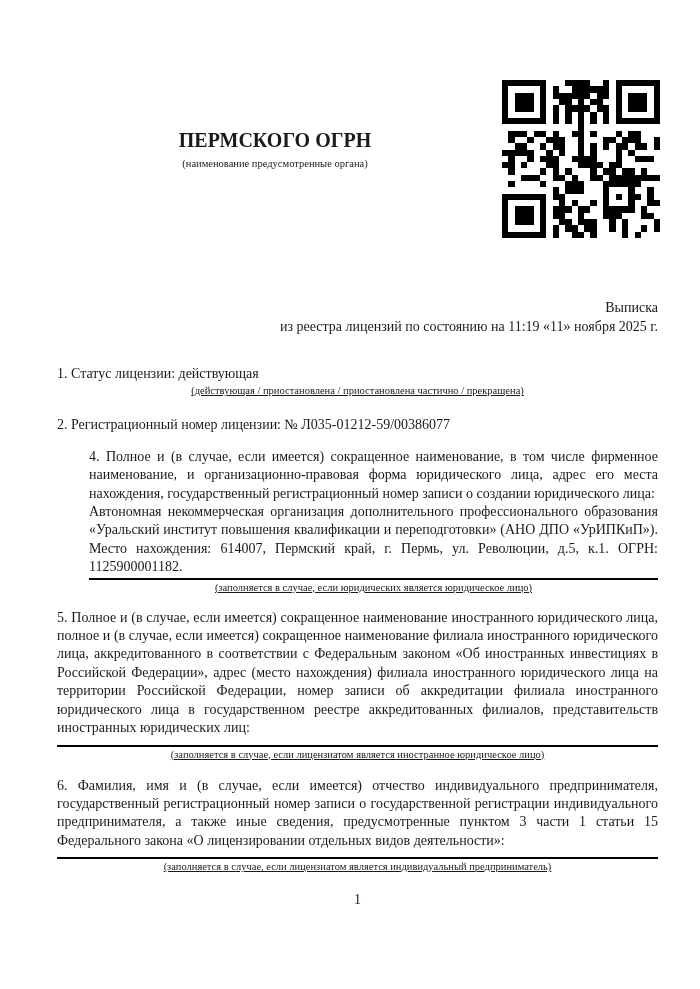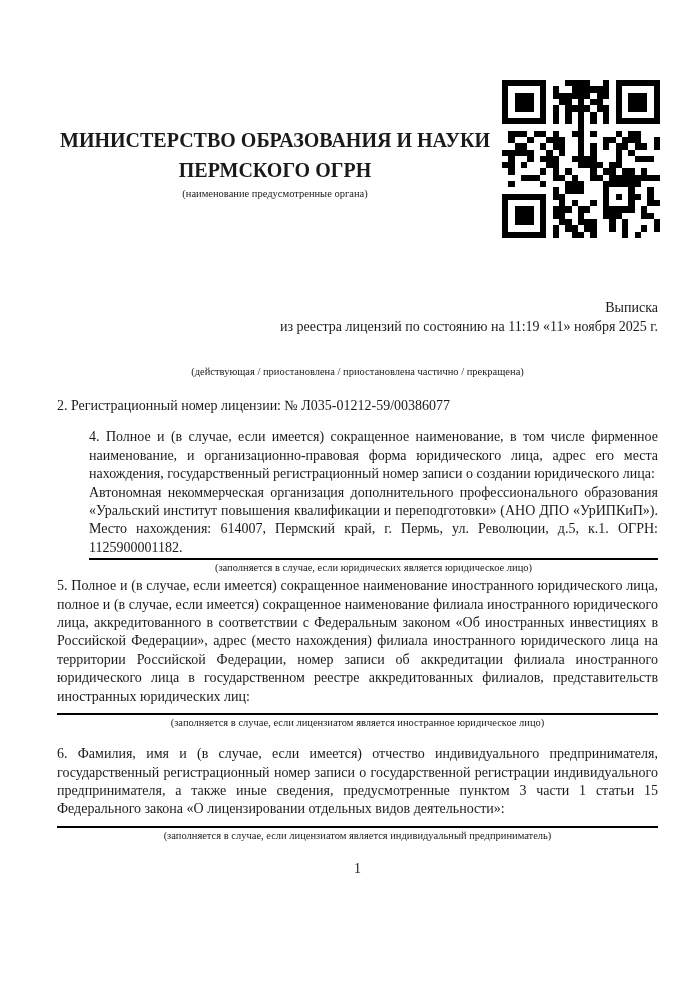--- a/index.html
+++ b/index.html
@@ -49,48 +49,48 @@
   }
   .just{
     text-align:justify;
     text-align-last:left;
   }
   .caption{
     margin:1px 0 0 0;
     font-size:10.5px;
     line-height:13px;
     text-align:center;
+    text-decoration:underline;
   }
   .rule{
     border:none;
     border-top:2px solid #000;
     margin:1px 0 0 0;
   }
   .rule-gap{margin-top:7px;}
   .item-1{margin-top:29px;}
   .item-2{margin-top:19px;}
   .item-3{margin-top:14px;}
   .item-4{margin-top:13px;margin-left:32px;}
-  .item-5{margin-top:3px;}
+  .item-5{margin-top:15px;}
   .item-6{margin-top:16px;}
   .item-7{margin-top:20px;}
   .page-number{
     margin-top:17px;
     text-align:center;
     font-size:14px;
     line-height:19px;
   }
 </style>
 </head>
 <body>
 
 <div class="page">
 
   <div class="header">
-    <div class="ministry-line">МИНИСТЕРСТВО ОБРАЗОВАНИЯ И НАУКИ</div>
     <div class="ministry-line">ПЕРМСКОГО ОГРН</div>
     <div class="ministry-caption">(наименование предусмотренные органа)</div>
   </div>
 
   <div class="qr">
       <svg viewBox="0 0 25 25" width="100%" height="100%" shape-rendering="crispEdges" fill="#000">
         <rect x="0" y="0" width="1" height="1"></rect>
         <rect x="1" y="0" width="1" height="1"></rect>
         <rect x="2" y="0" width="1" height="1"></rect>
         <rect x="3" y="0" width="1" height="1"></rect>
@@ -408,20 +408,21 @@
     </div>
 
   <div class="content">
 
     <div class="doc-title">
       <div>Выписка</div>
       <div>из реестра лицензий по состоянию на 11:19 «11» ноября 2025 г.</div>
     </div>
 
     <div class="item-1">
+      <p class="body-text">1. Статус лицензии: действующая</p>
       <p class="caption">(действующая / приостановлена / приостановлена частично / прекращена)</p>
     </div>
 
     <div class="item-2">
       <p class="body-text">2. Регистрационный номер лицензии: № Л035-01212-59/00386077</p>
     </div>
 
 
     <div class="item-4">
       <p class="body-text just">4. Полное и (в случае, если имеется) сокращенное наименование, в том числе фирменное наименование, и организационно-правовая форма юридического лица, адрес его места нахождения, государственный регистрационный номер записи о создании юридического лица:</p>

